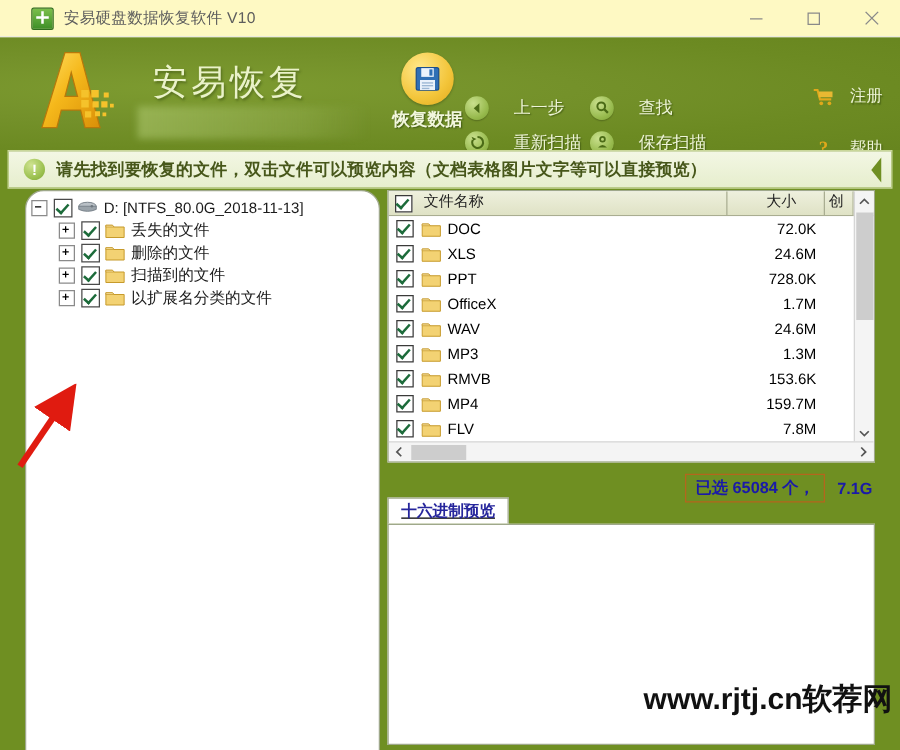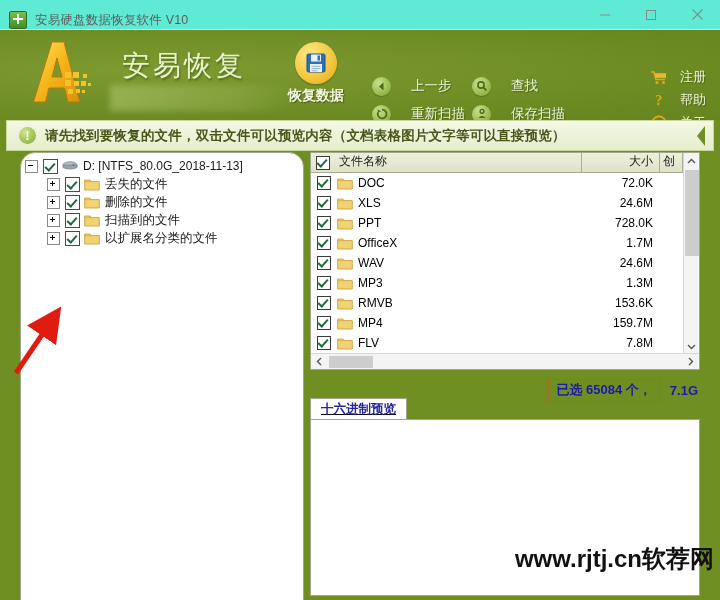--- a/index.html
+++ b/index.html
@@ -11,25 +11,26 @@
     height: 600px;
     font-family: "Liberation Sans", "DejaVu Sans", sans-serif;
     background: #6f8f22;
     overflow: hidden;
     position: relative;
   }
 
   
   .titlebar {
     height: 29px;
-    background: #5eead4;
-    display: flex;
-    align-items: flex-end;
+    background: #fef9c3;
+    display: flex;
+    align-items: center;
     border-bottom: 1px solid #e6e6e6;
     position: relative;
+    padding-left: 16px;
   }
   .app-icon {
     width: 16px; height: 16px;
     margin-left: 9px; margin-right: 8px;
     background: linear-gradient(#7bbf4b, #3f8f28);
     border: 1px solid #2f6d1d;
     border-radius: 2px;
     position: relative;
     flex: none;
   }
@@ -91,21 +92,21 @@
   .brand-glow {
     position: absolute;
     left: 110px; top: 55px;
     width: 185px; height: 26px;
     background: linear-gradient(90deg, rgba(190,215,130,.45), rgba(190,215,130,.20) 70%, rgba(190,215,130,0));
     filter: blur(3px);
   }
 
   .recover-btn {
     position: absolute;
-    left: 282px; top: 12px;
+    left: 308px; top: 12px;
     width: 68px;
     text-align: center;
     cursor: pointer;
   }
   .recover-circle {
     width: 42px; height: 42px;
     margin: 0 auto 3px;
     border-radius: 50%;
     background: radial-gradient(circle at 35% 30%, #ffe88a, #f3c53a 60%, #e0a81b);
     display: flex; align-items: center; justify-content: center;
@@ -146,21 +147,21 @@
     font-size: 13.5px;
     color: #eef4d8;
     text-shadow: 1px 1px 1px rgba(30,50,5,.45);
   }
 
   .right-menu {
     position: absolute;
     right: 14px; top: 38px;
     display: flex;
     flex-direction: column;
-    gap: 5px;
+    gap: 23px;
   }
   .rm-item {
     display: flex;
     align-items: center;
     gap: 12px;
     cursor: pointer;
   }
   .rm-icon {
     width: 19px; height: 17px;
     display: flex; align-items: center; justify-content: center;
@@ -323,21 +324,21 @@
   }
   .lv-head .hcell {
     height: 19px;
     display: flex;
     align-items: flex-start;
     border-right: 1px solid #a9ad91;
     box-sizing: border-box;
     cursor: pointer;
   }
   .hc-name { width: 271px; padding-left: 6px; }
-  .hc-size { width: 78px; justify-content: flex-end; padding-right: 6px; }
+  .hc-size { width: 78px; justify-content: flex-end; padding-right: 22px; }
   .hc-created { width: 23px; overflow: hidden; padding-left: 3px; }
   .head-chk {
     position: absolute;
     left: 5px; top: 3px;
     width: 12px; height: 12px;
     border: 1px solid #3a3a3a;
     background: #fff;
     cursor: pointer;
   }
   .head-chk::after {

